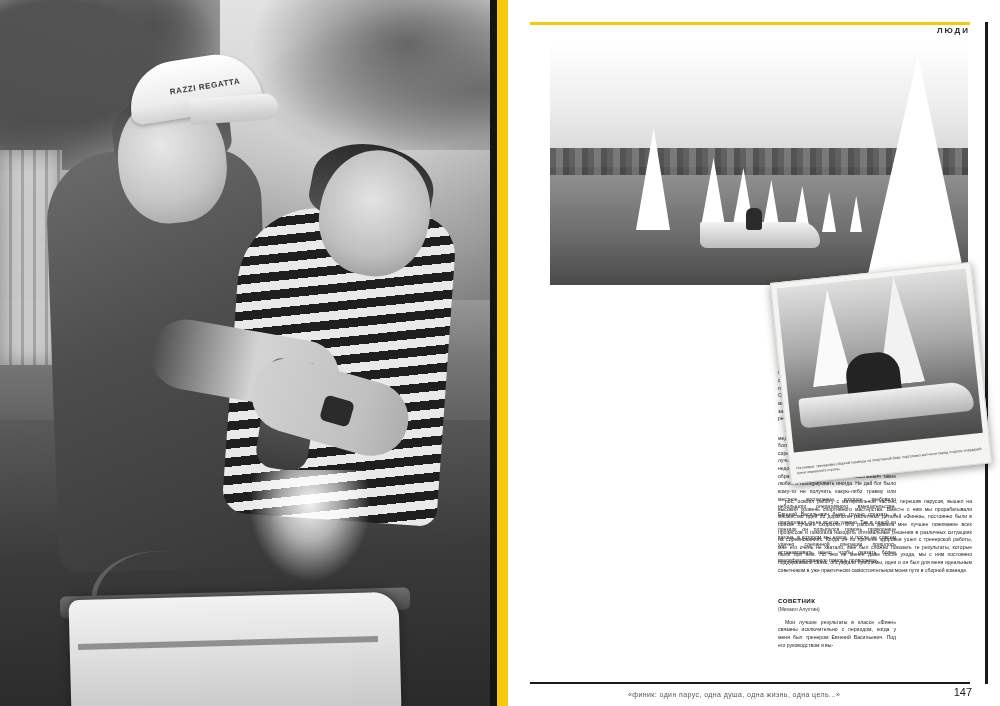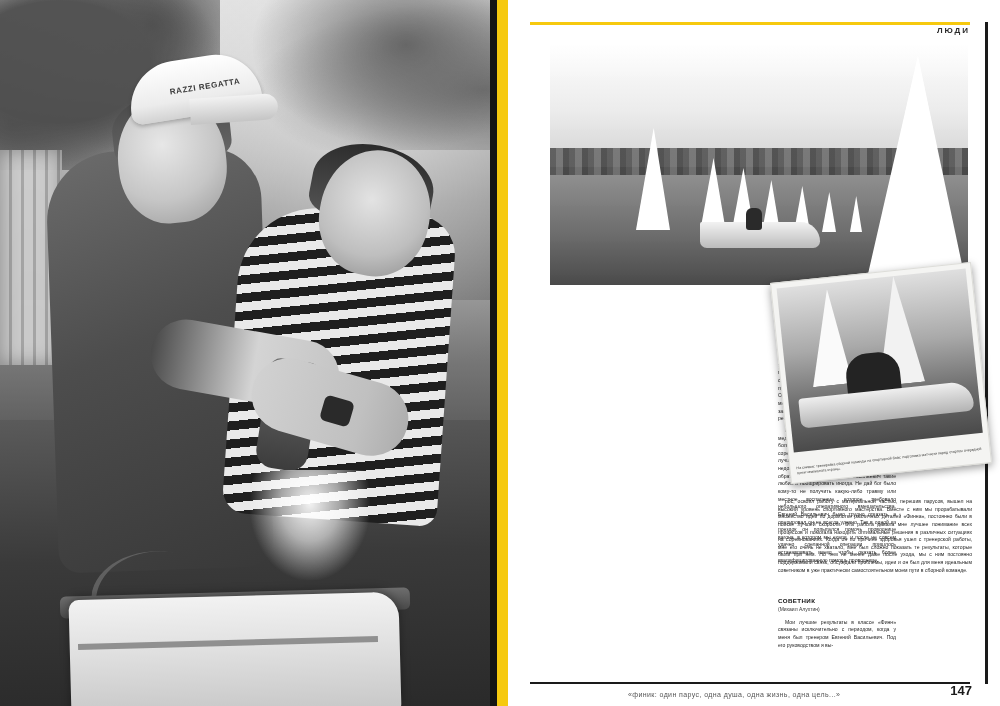--- a/index.html
+++ b/index.html
@@ -274,22 +274,22 @@
     position: absolute;
     right: 30px; top: 26px;
     font-size: 8px;
     letter-spacing: 2px;
     color: #2a2a2a;
     font-weight: bold;
   }
   .folio {
     position: absolute;
     right: 28px; bottom: 8px;
-    font-size: 13px;
-    font-weight: bold;
+    font-size: 11px;
+    font-weight: normal;
     color: #1a1a1a;
   }
   .footer-tag {
     position: absolute;
     left: 120px; bottom: 8px;
     font-size: 7px;
     color: #555;
     letter-spacing: .4px;
   }
 

